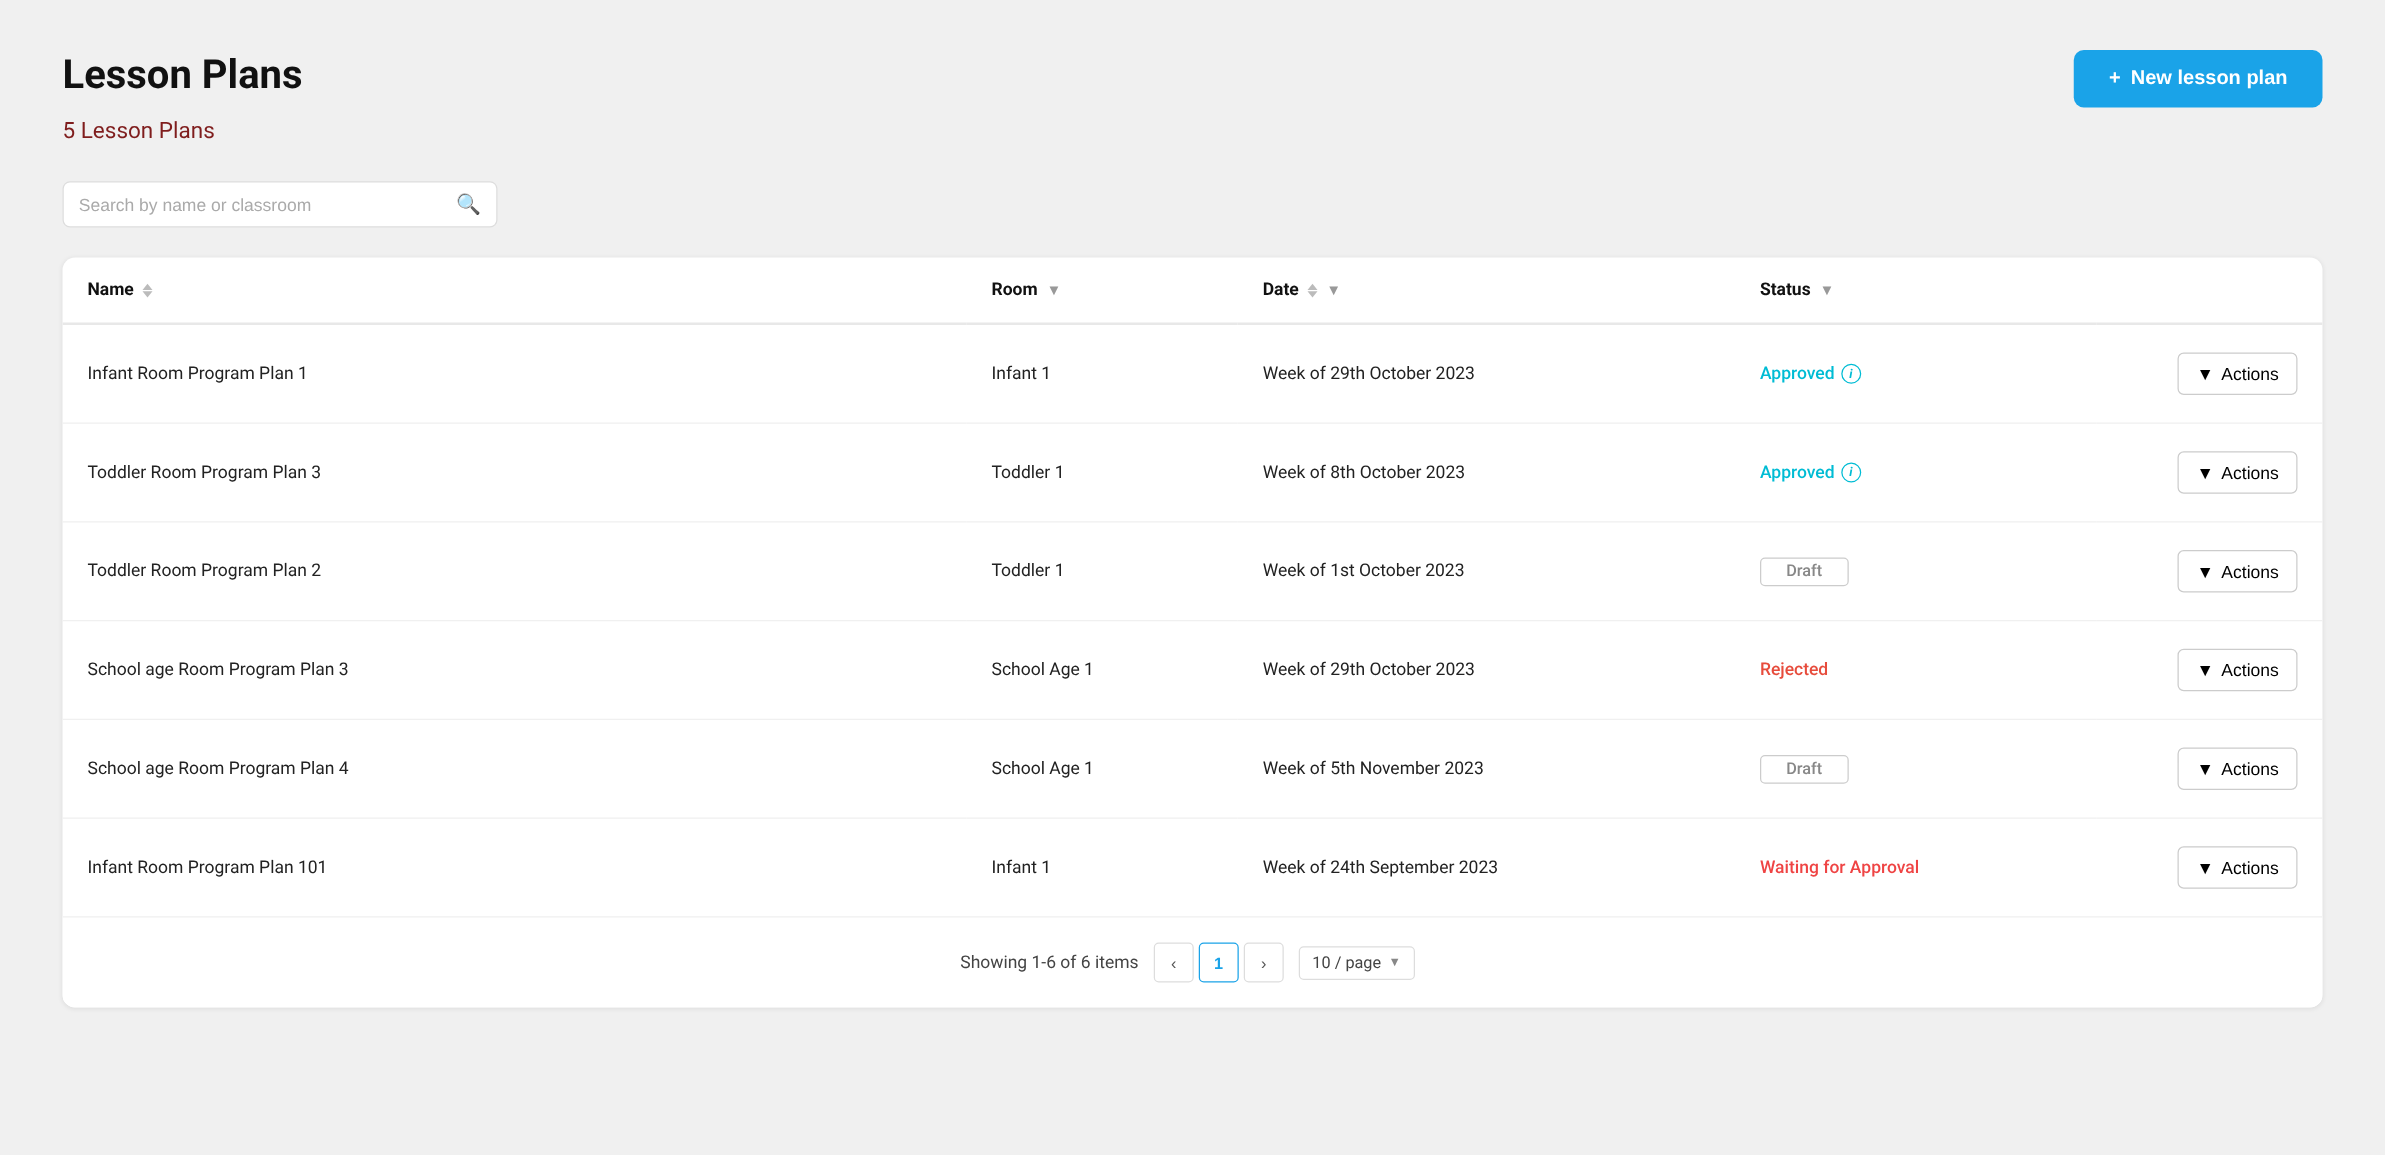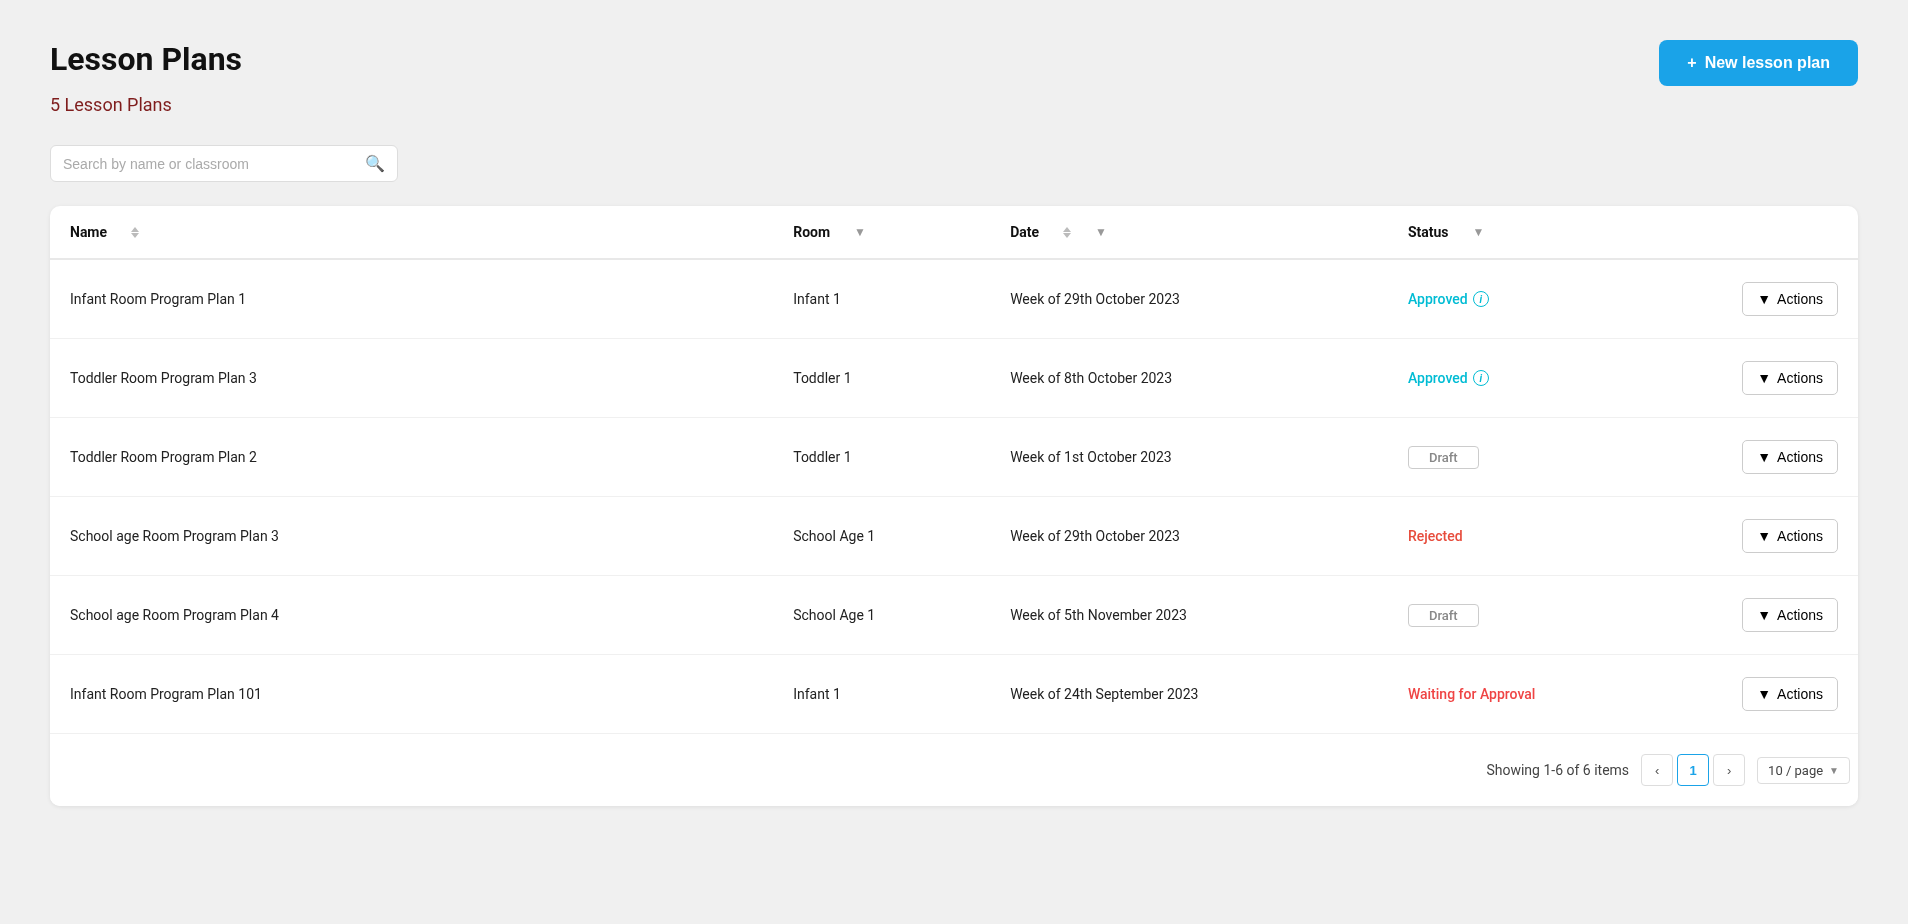--- a/index.html
+++ b/index.html
@@ -92,21 +92,21 @@
     .table th {
       padding: 18px 20px;
       text-align: left;
       font-size: 14px;
       font-weight: 700;
       color: #111;
     }
     .table th .th-inner {
       display: flex;
       align-items: center;
-      gap: 24px;
+      gap: 7px;
     }
     .sort-icons {
       display: flex;
       flex-direction: column;
       gap: 1px;
     }
     .sort-icon {
       width: 0;
       height: 0;
       border-left: 4px solid transparent;
@@ -194,21 +194,21 @@
       font-size: 14px;
       cursor: pointer;
       display: flex;
       align-items: center;
       gap: 6px;
       float: right;
       white-space: nowrap;
     }
     .pagination-row {
       display: flex;
-      justify-content: flex-end;
+      justify-content: center;
       align-items: center;
       padding: 20px 8px 20px 0;
       gap: 12px;
       background: #fff;
       border-top: 1px solid #f0f0f0;
     }
     .pagination-info {
       font-size: 14px;
       color: #444;
     }

